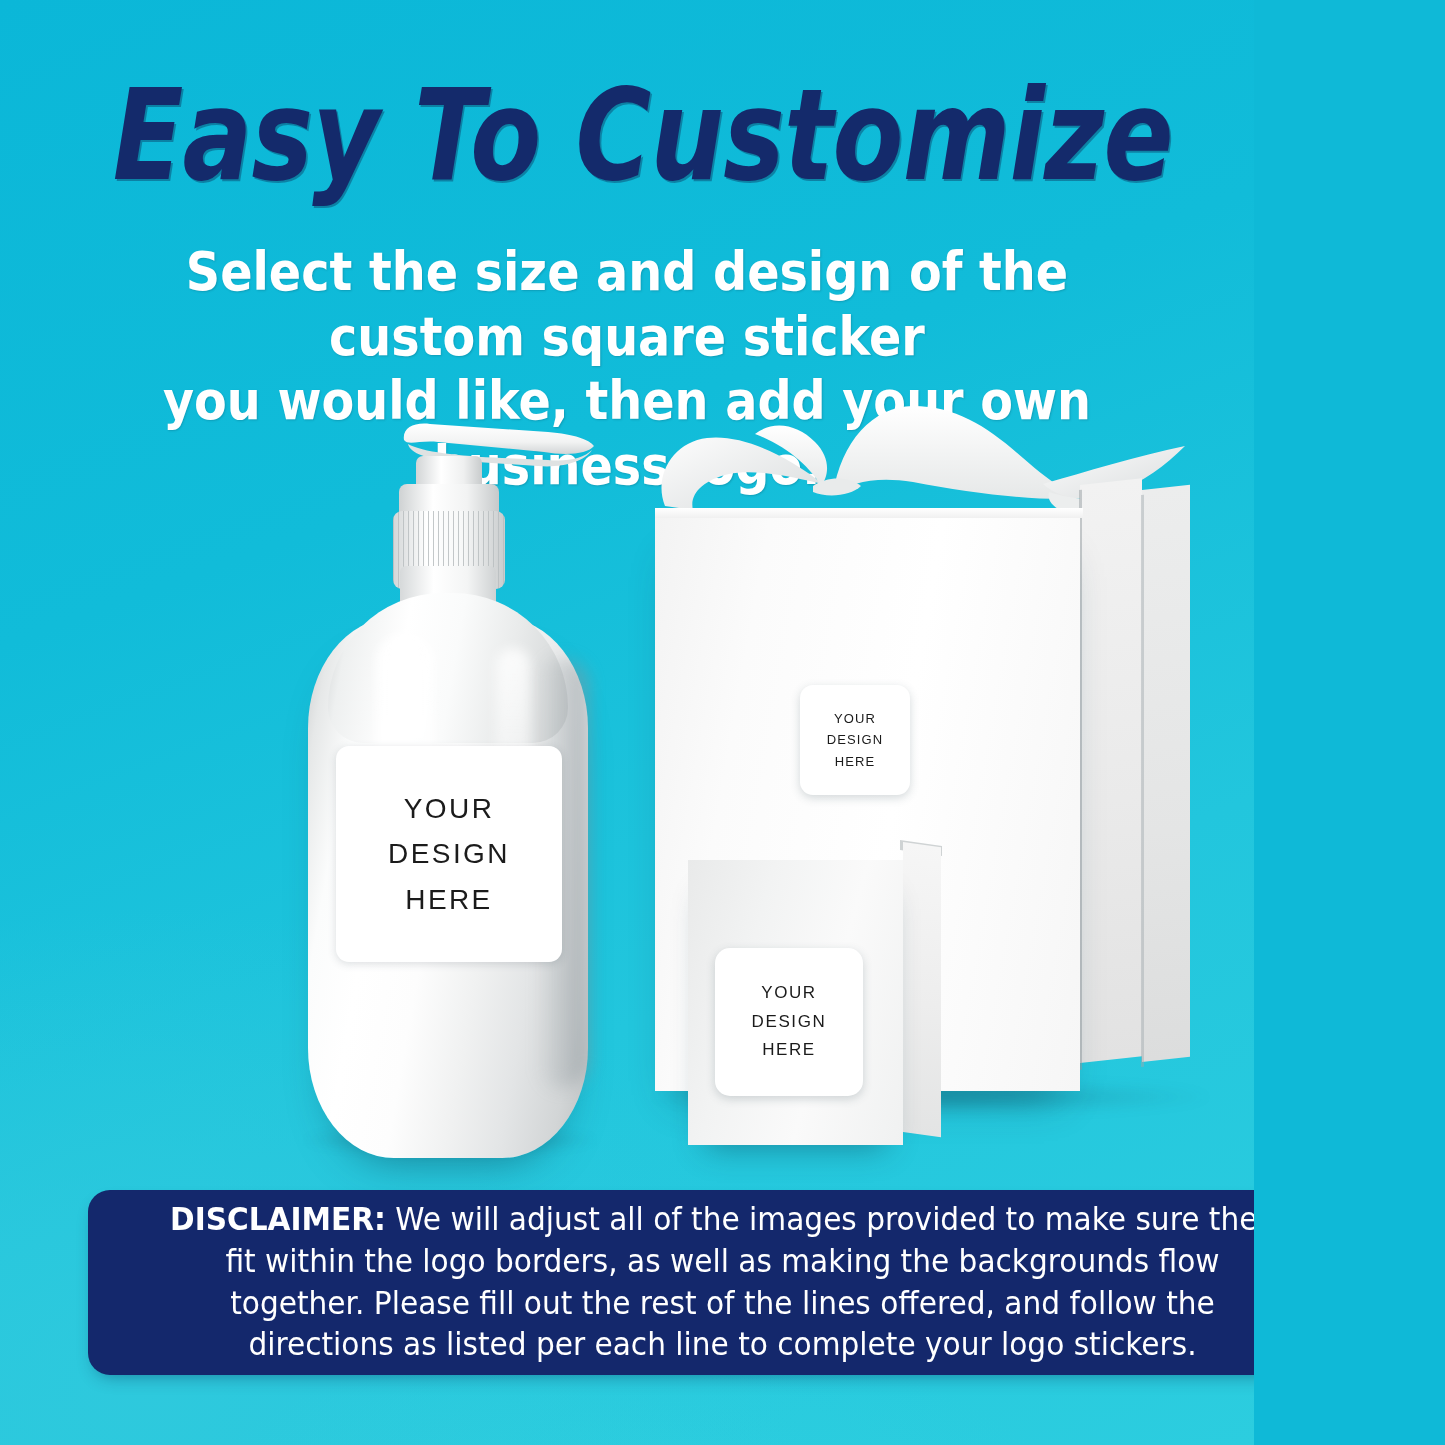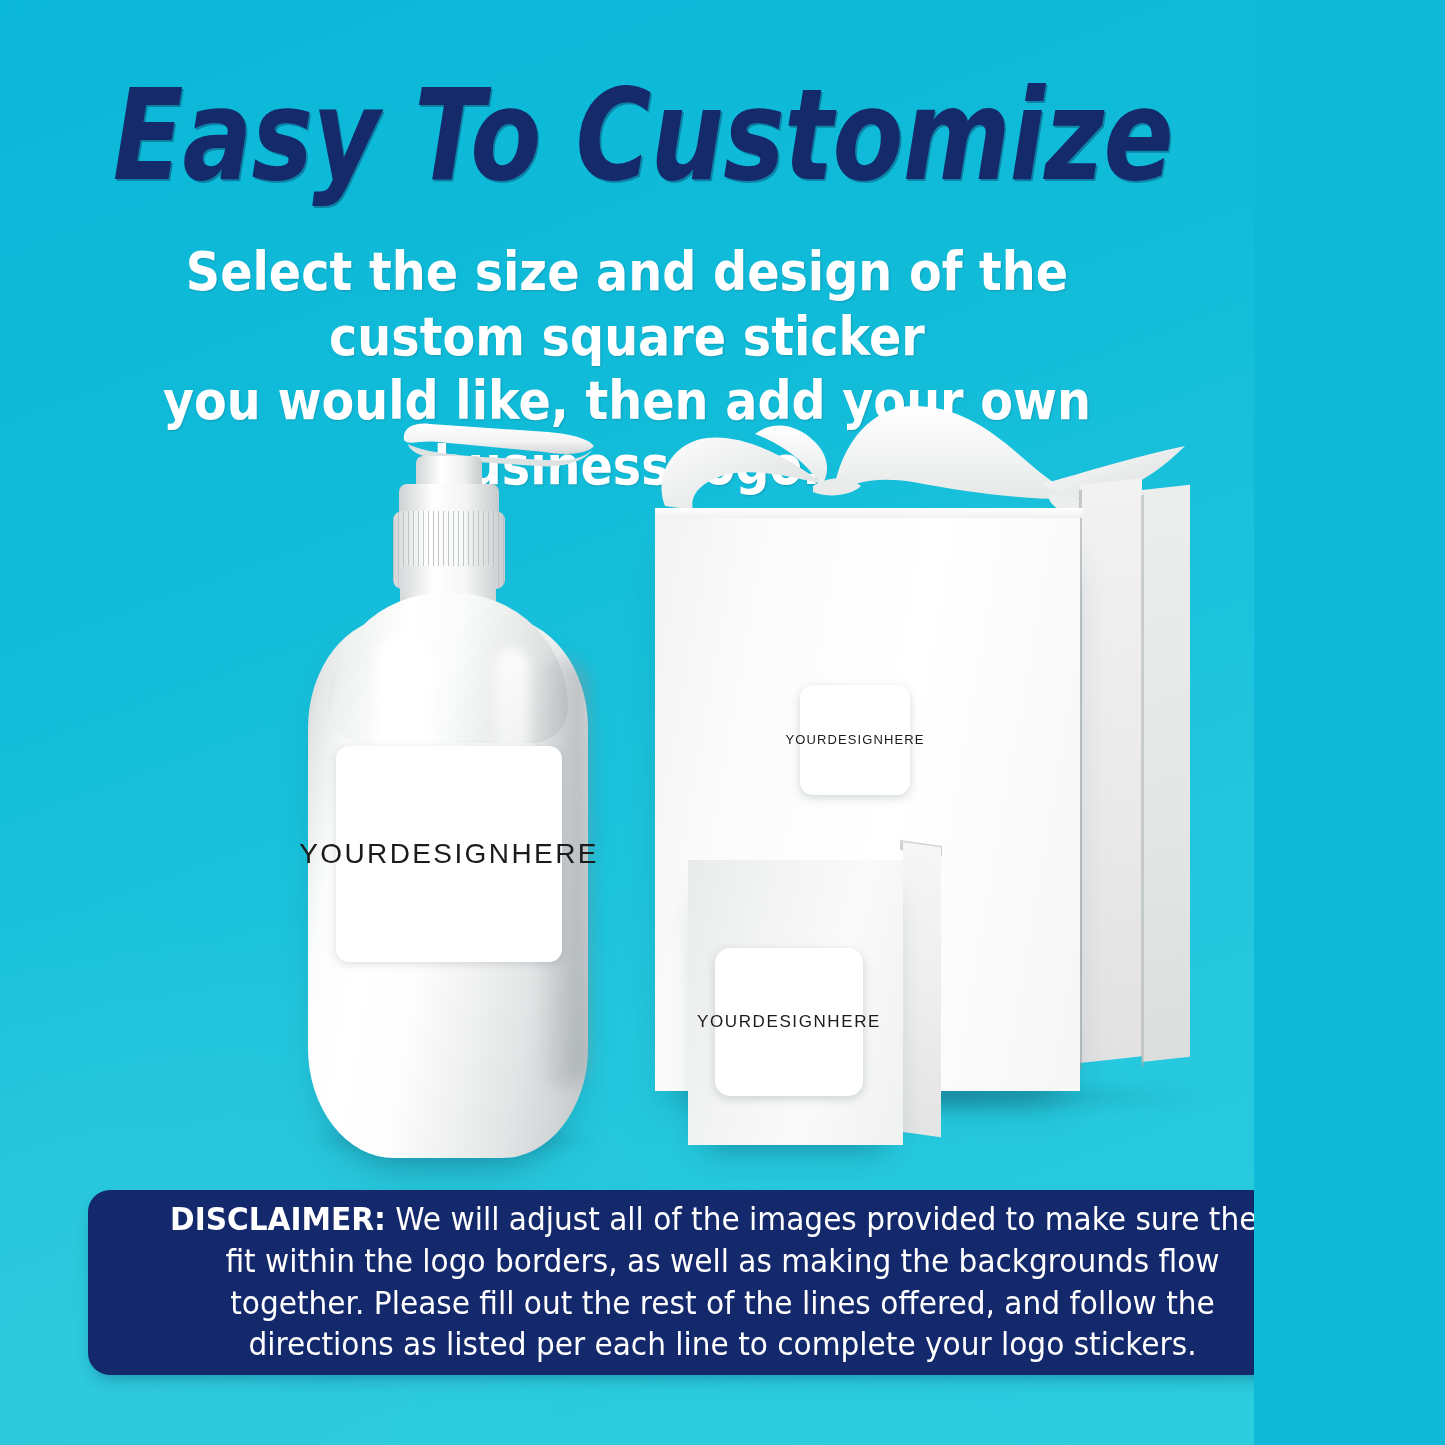--- a/index.html
+++ b/index.html
@@ -75,21 +75,21 @@
   }
 
   
   .bow{position:absolute;left:-10px;top:-52px;width:580px;height:140px;}
   .bow svg{position:absolute;left:0;top:0;}
 
   
   .sticker{
     position:absolute;background:#ffffff;border-radius:14px;
     box-shadow:0 3px 10px rgba(60,80,90,.22);
-    display:flex;flex-direction:row;align-items:center;justify-content:center;
+    display:flex;flex-direction:column;align-items:center;justify-content:center;
     color:#1b1b1b;text-align:center;
     font-family:"Liberation Sans", sans-serif;font-weight:300;
   }
   .sticker span{display:block;}
   .st-gift{left:145px;top:235px;width:110px;height:110px;font-size:13px;letter-spacing:1.1px;line-height:1.62;}
   .st-gift{border-radius:13px;}
 
   
   .smallbox{position:absolute;left:688px;top:480px;width:270px;height:300px;}
   .sb-front{

